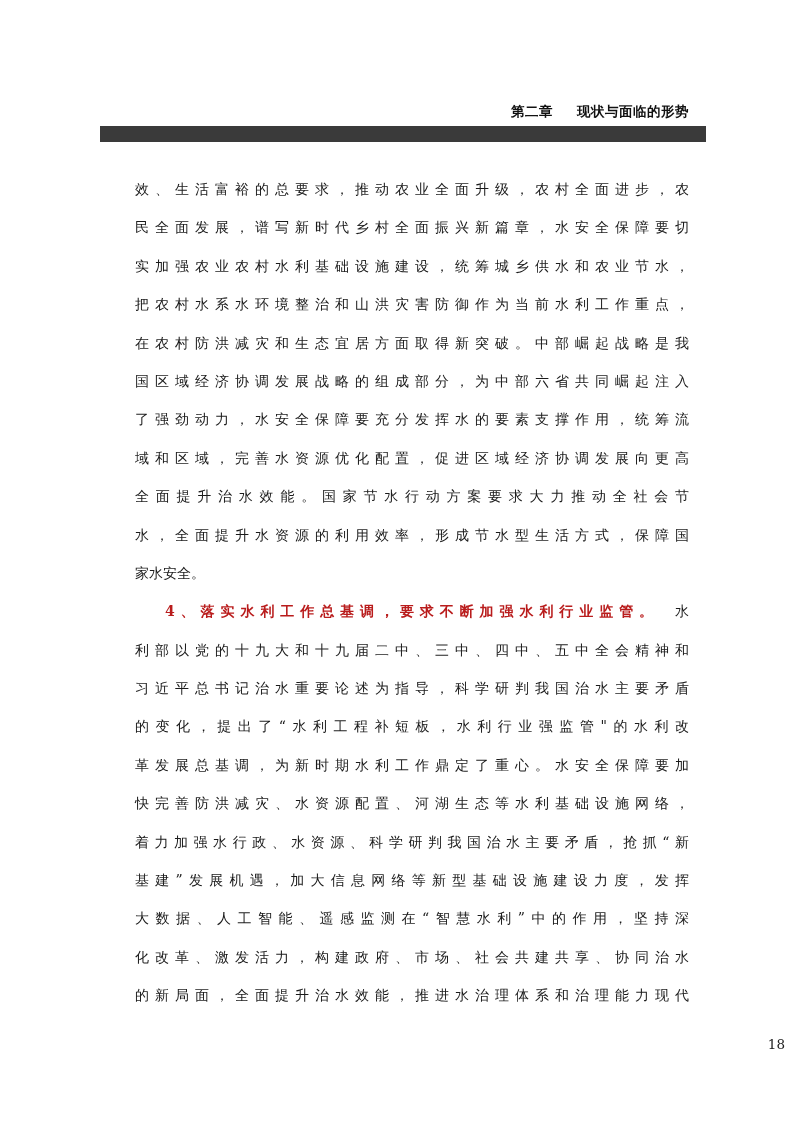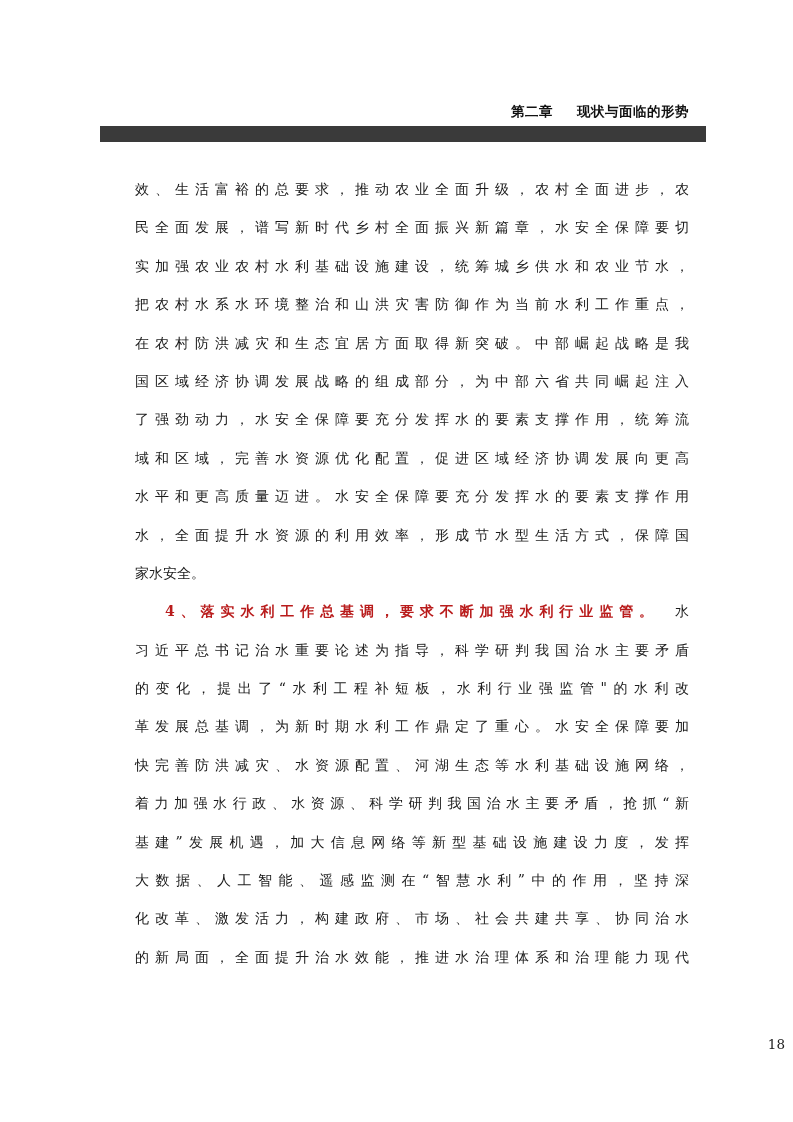--- a/index.html
+++ b/index.html
@@ -71,24 +71,25 @@
 
   <div class="body-text">
       <div class="line"><span>效、生活富裕的总要求，推动农业全面升级，农村全面进步，农</span></div>
       <div class="line"><span>民全面发展，谱写新时代乡村全面振兴新篇章，水安全保障要切</span></div>
       <div class="line"><span>实加强农业农村水利基础设施建设，统筹城乡供水和农业节水，</span></div>
       <div class="line"><span>把农村水系水环境整治和山洪灾害防御作为当前水利工作重点，</span></div>
       <div class="line"><span>在农村防洪减灾和生态宜居方面取得新突破。中部崛起战略是我</span></div>
       <div class="line"><span>国区域经济协调发展战略的组成部分，为中部六省共同崛起注入</span></div>
       <div class="line"><span>了强劲动力，水安全保障要充分发挥水的要素支撑作用，统筹流</span></div>
       <div class="line"><span>域和区域，完善水资源优化配置，促进区域经济协调发展向更高</span></div>
-      <div class="line"><span>水平和更高质量迈进。水安全保障要充分发挥水的要素支撑作用</span></div>
+      <div class="line"><span>全面提升治水效能。国家节水行动方案要求大力推动全社会节</span></div>
       <div class="line"><span>水，全面提升水资源的利用效率，形成节水型生活方式，保障国</span></div>
       <div class="line para-end"><span>家水安全。</span></div>
       <div class="line indent"><span class="bold">4、落实水利工作总基调，要求不断加强水利行业监管。</span><span>水</span></div>
+      <div class="line"><span>利部以党的十九大和十九届二中、三中、四中、五中全会精神和</span></div>
       <div class="line"><span>习近平总书记治水重要论述为指导，科学研判我国治水主要矛盾</span></div>
       <div class="line"><span>的变化，提出了“水利工程补短板，水利行业强监管"的水利改</span></div>
       <div class="line"><span>革发展总基调，为新时期水利工作鼎定了重心。水安全保障要加</span></div>
       <div class="line"><span>快完善防洪减灾、水资源配置、河湖生态等水利基础设施网络，</span></div>
       <div class="line"><span>着力加强水行政、水资源、科学研判我国治水主要矛盾，抢抓“新</span></div>
       <div class="line"><span>基建”发展机遇，加大信息网络等新型基础设施建设力度，发挥</span></div>
       <div class="line"><span>大数据、人工智能、遥感监测在“智慧水利”中的作用，坚持深</span></div>
       <div class="line"><span>化改革、激发活力，构建政府、市场、社会共建共享、协同治水</span></div>
       <div class="line"><span>的新局面，全面提升治水效能，推进水治理体系和治理能力现代</span></div>
     </div>

